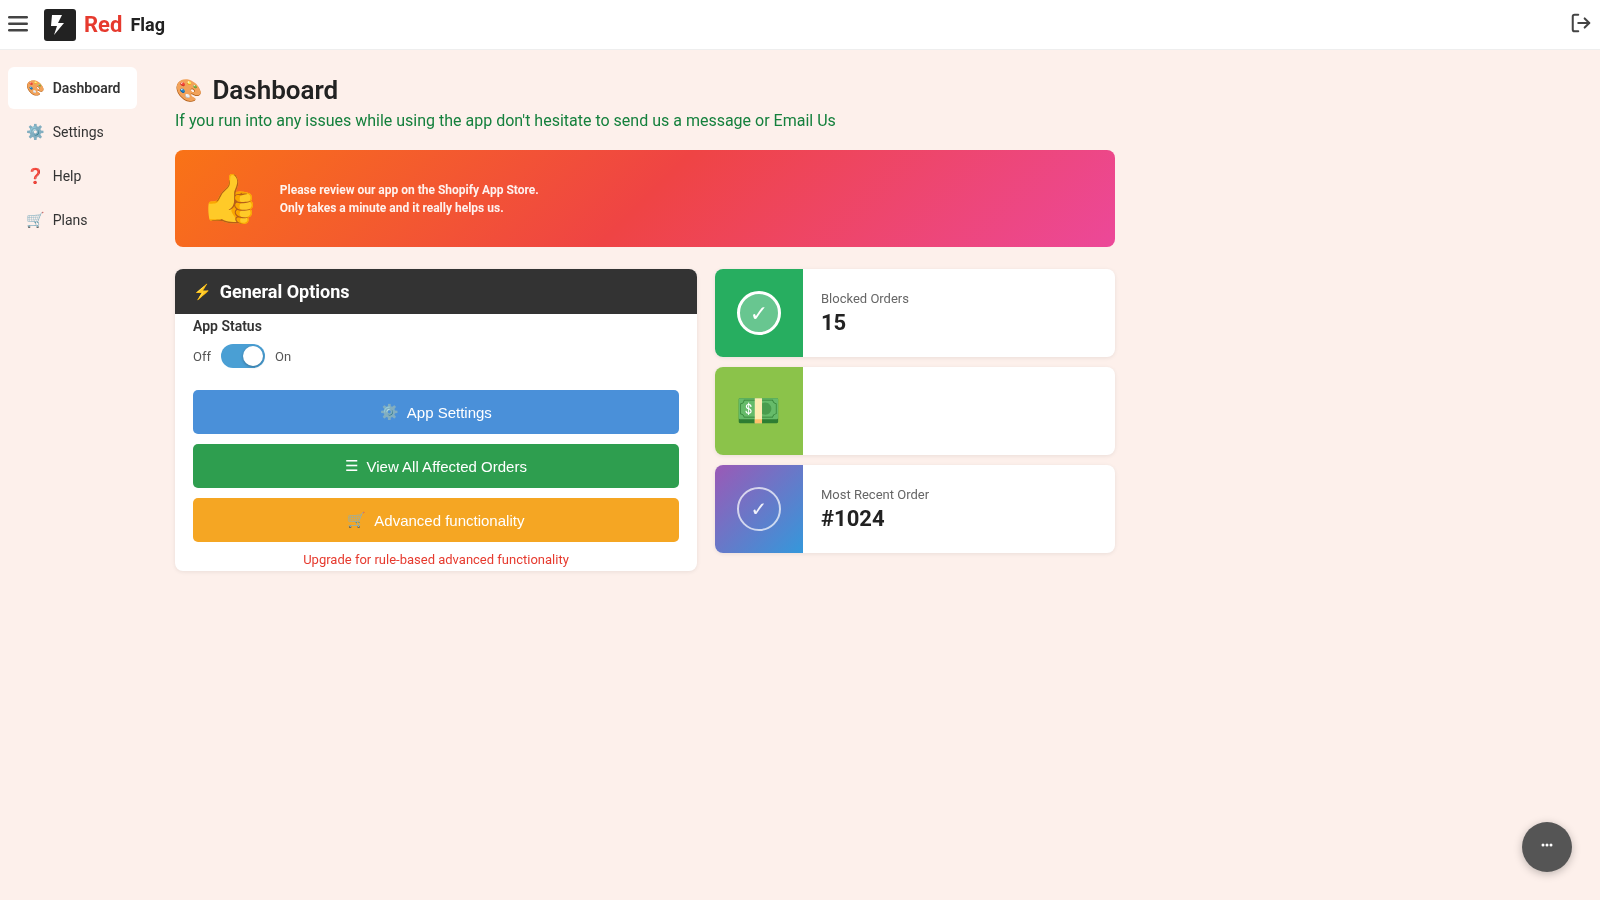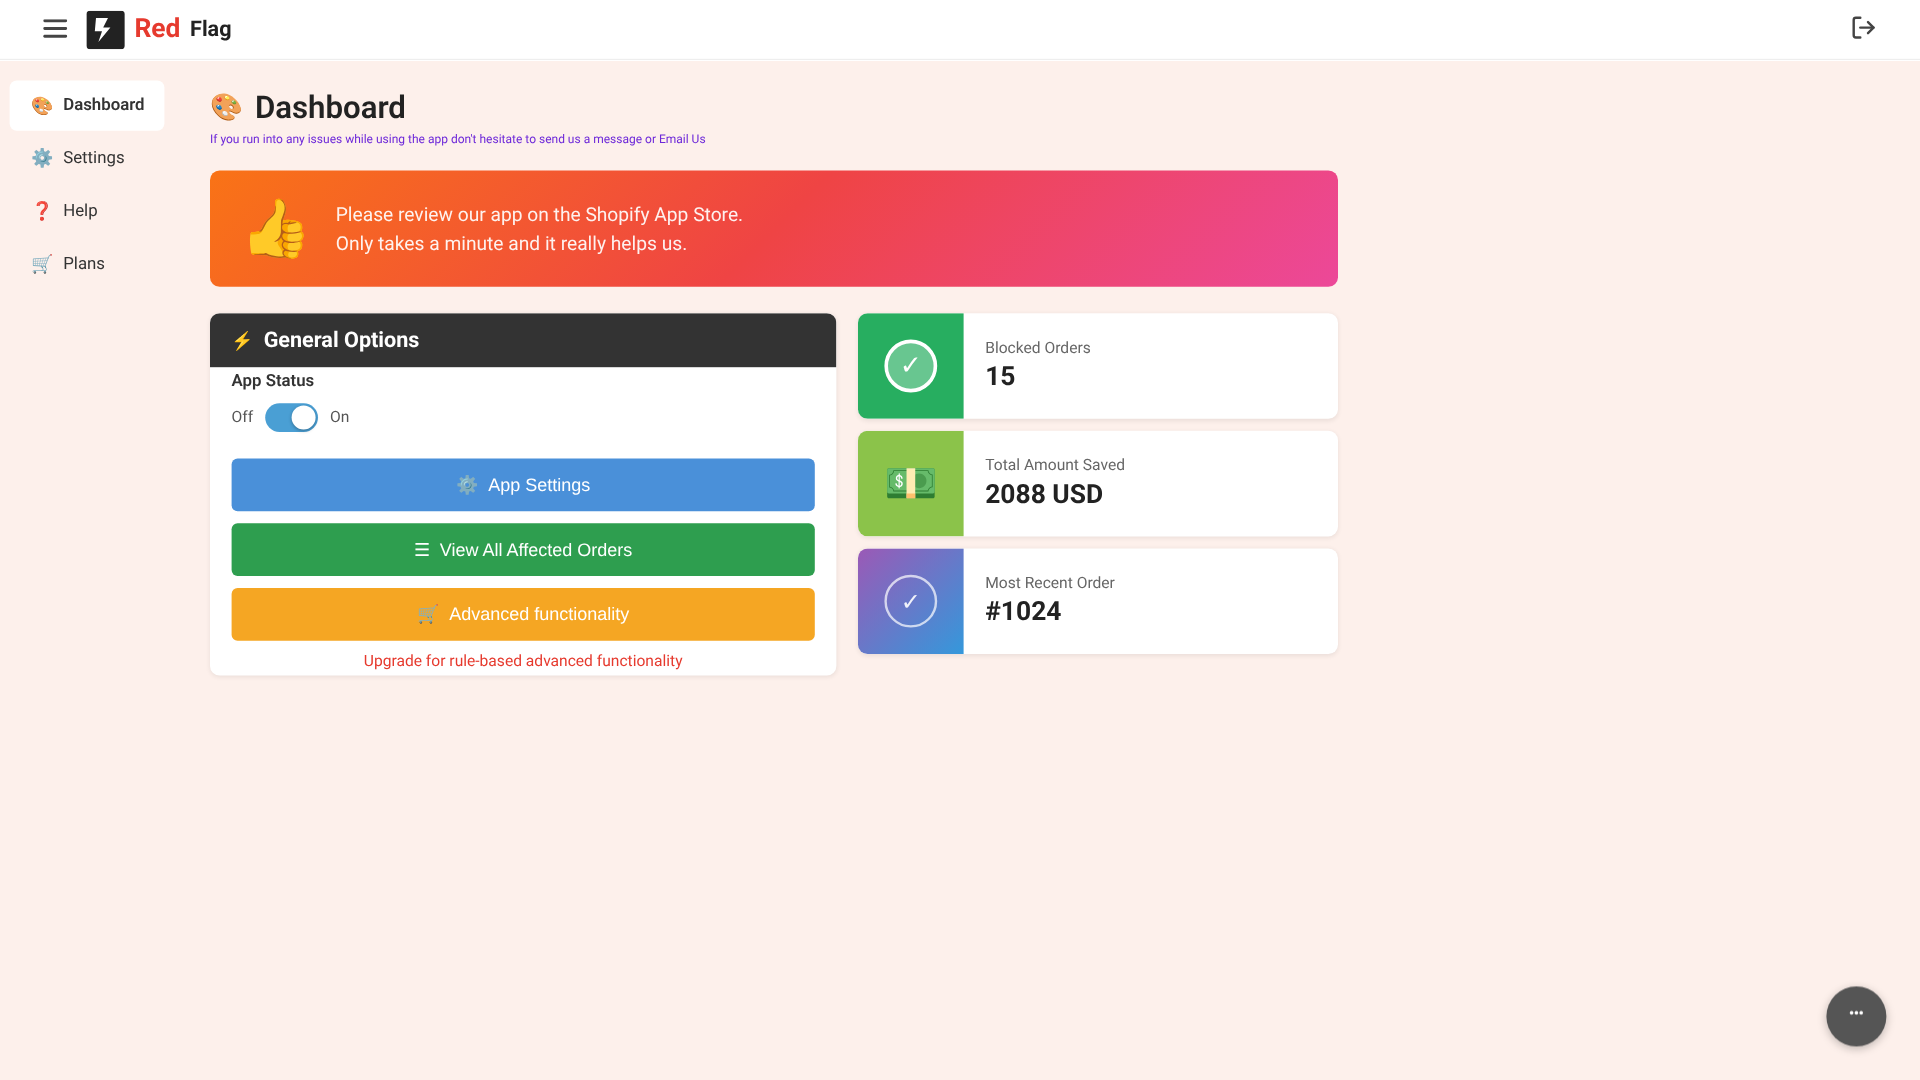--- a/index.html
+++ b/index.html
@@ -5,21 +5,21 @@
     * { box-sizing: border-box; margin: 0; padding: 0; }
     body { font-family: -apple-system, BlinkMacSystemFont, 'Segoe UI', Roboto, sans-serif; background: #fdf0eb; min-height: 900px; }
 
     
     .navbar {
       background: #fff;
       height: 50px;
       display: flex;
       align-items: center;
       justify-content: space-between;
-      padding: 0 36px;
+      padding: 0 8px;
       border-bottom: 1px solid #eee;
       position: fixed;
       top: 0; left: 0; right: 0;
       z-index: 100;
     }
     .navbar-brand {
       display: flex;
       align-items: center;
       gap: 8px;
     }
@@ -92,22 +92,22 @@
     }
     .page-header-icon {
       font-size: 22px;
     }
     .page-title {
       font-size: 26px;
       font-weight: 600;
       color: #222;
     }
     .page-subtitle {
-      font-size: 10px;
-      color: #6d28d9;
+      font-size: 16px;
+      color: #15803d;
       margin-bottom: 20px;
     }
 
     
     .feedback-banner {
       background: linear-gradient(135deg, #f97316, #ef4444, #ec4899);
       border-radius: 8px;
       padding: 20px 25px;
       display: flex;
       align-items: center;
@@ -118,23 +118,24 @@
     .feedback-thumb {
       font-size: 48px;
     }
     .feedback-text h2 {
       font-size: 22px;
       font-weight: 700;
       color: #fff;
       margin-bottom: 6px;
     }
     .feedback-text p {
-      font-size: 16px;
+      font-size: 12px;
       color: rgba(255,255,255,0.92);
       line-height: 1.5;
+      font-weight: bold;
     }
 
     
     .bottom-area {
       display: flex;
       gap: 18px;
       align-items: flex-start;
     }
 
     
@@ -439,24 +440,20 @@
           <div class="stat-content">
             <div class="stat-label">Blocked Orders</div>
             <div class="stat-value">15</div>
           </div>
         </div>
 
         <div class="stat-card">
           <div class="stat-icon-box lime">
             <span class="stat-icon-inner">💵</span>
           </div>
-          <div class="stat-content">
-            <div class="stat-label">Total Amount Saved</div>
-            <div class="stat-value">2088 USD</div>
-          </div>
         </div>
 
         <div class="stat-card">
           <div class="stat-icon-box purple-blue">
             <div class="checkmark-circle-outline">✓</div>
           </div>
           <div class="stat-content">
             <div class="stat-label">Most Recent Order</div>
             <div class="stat-value">#1024</div>
           </div>

